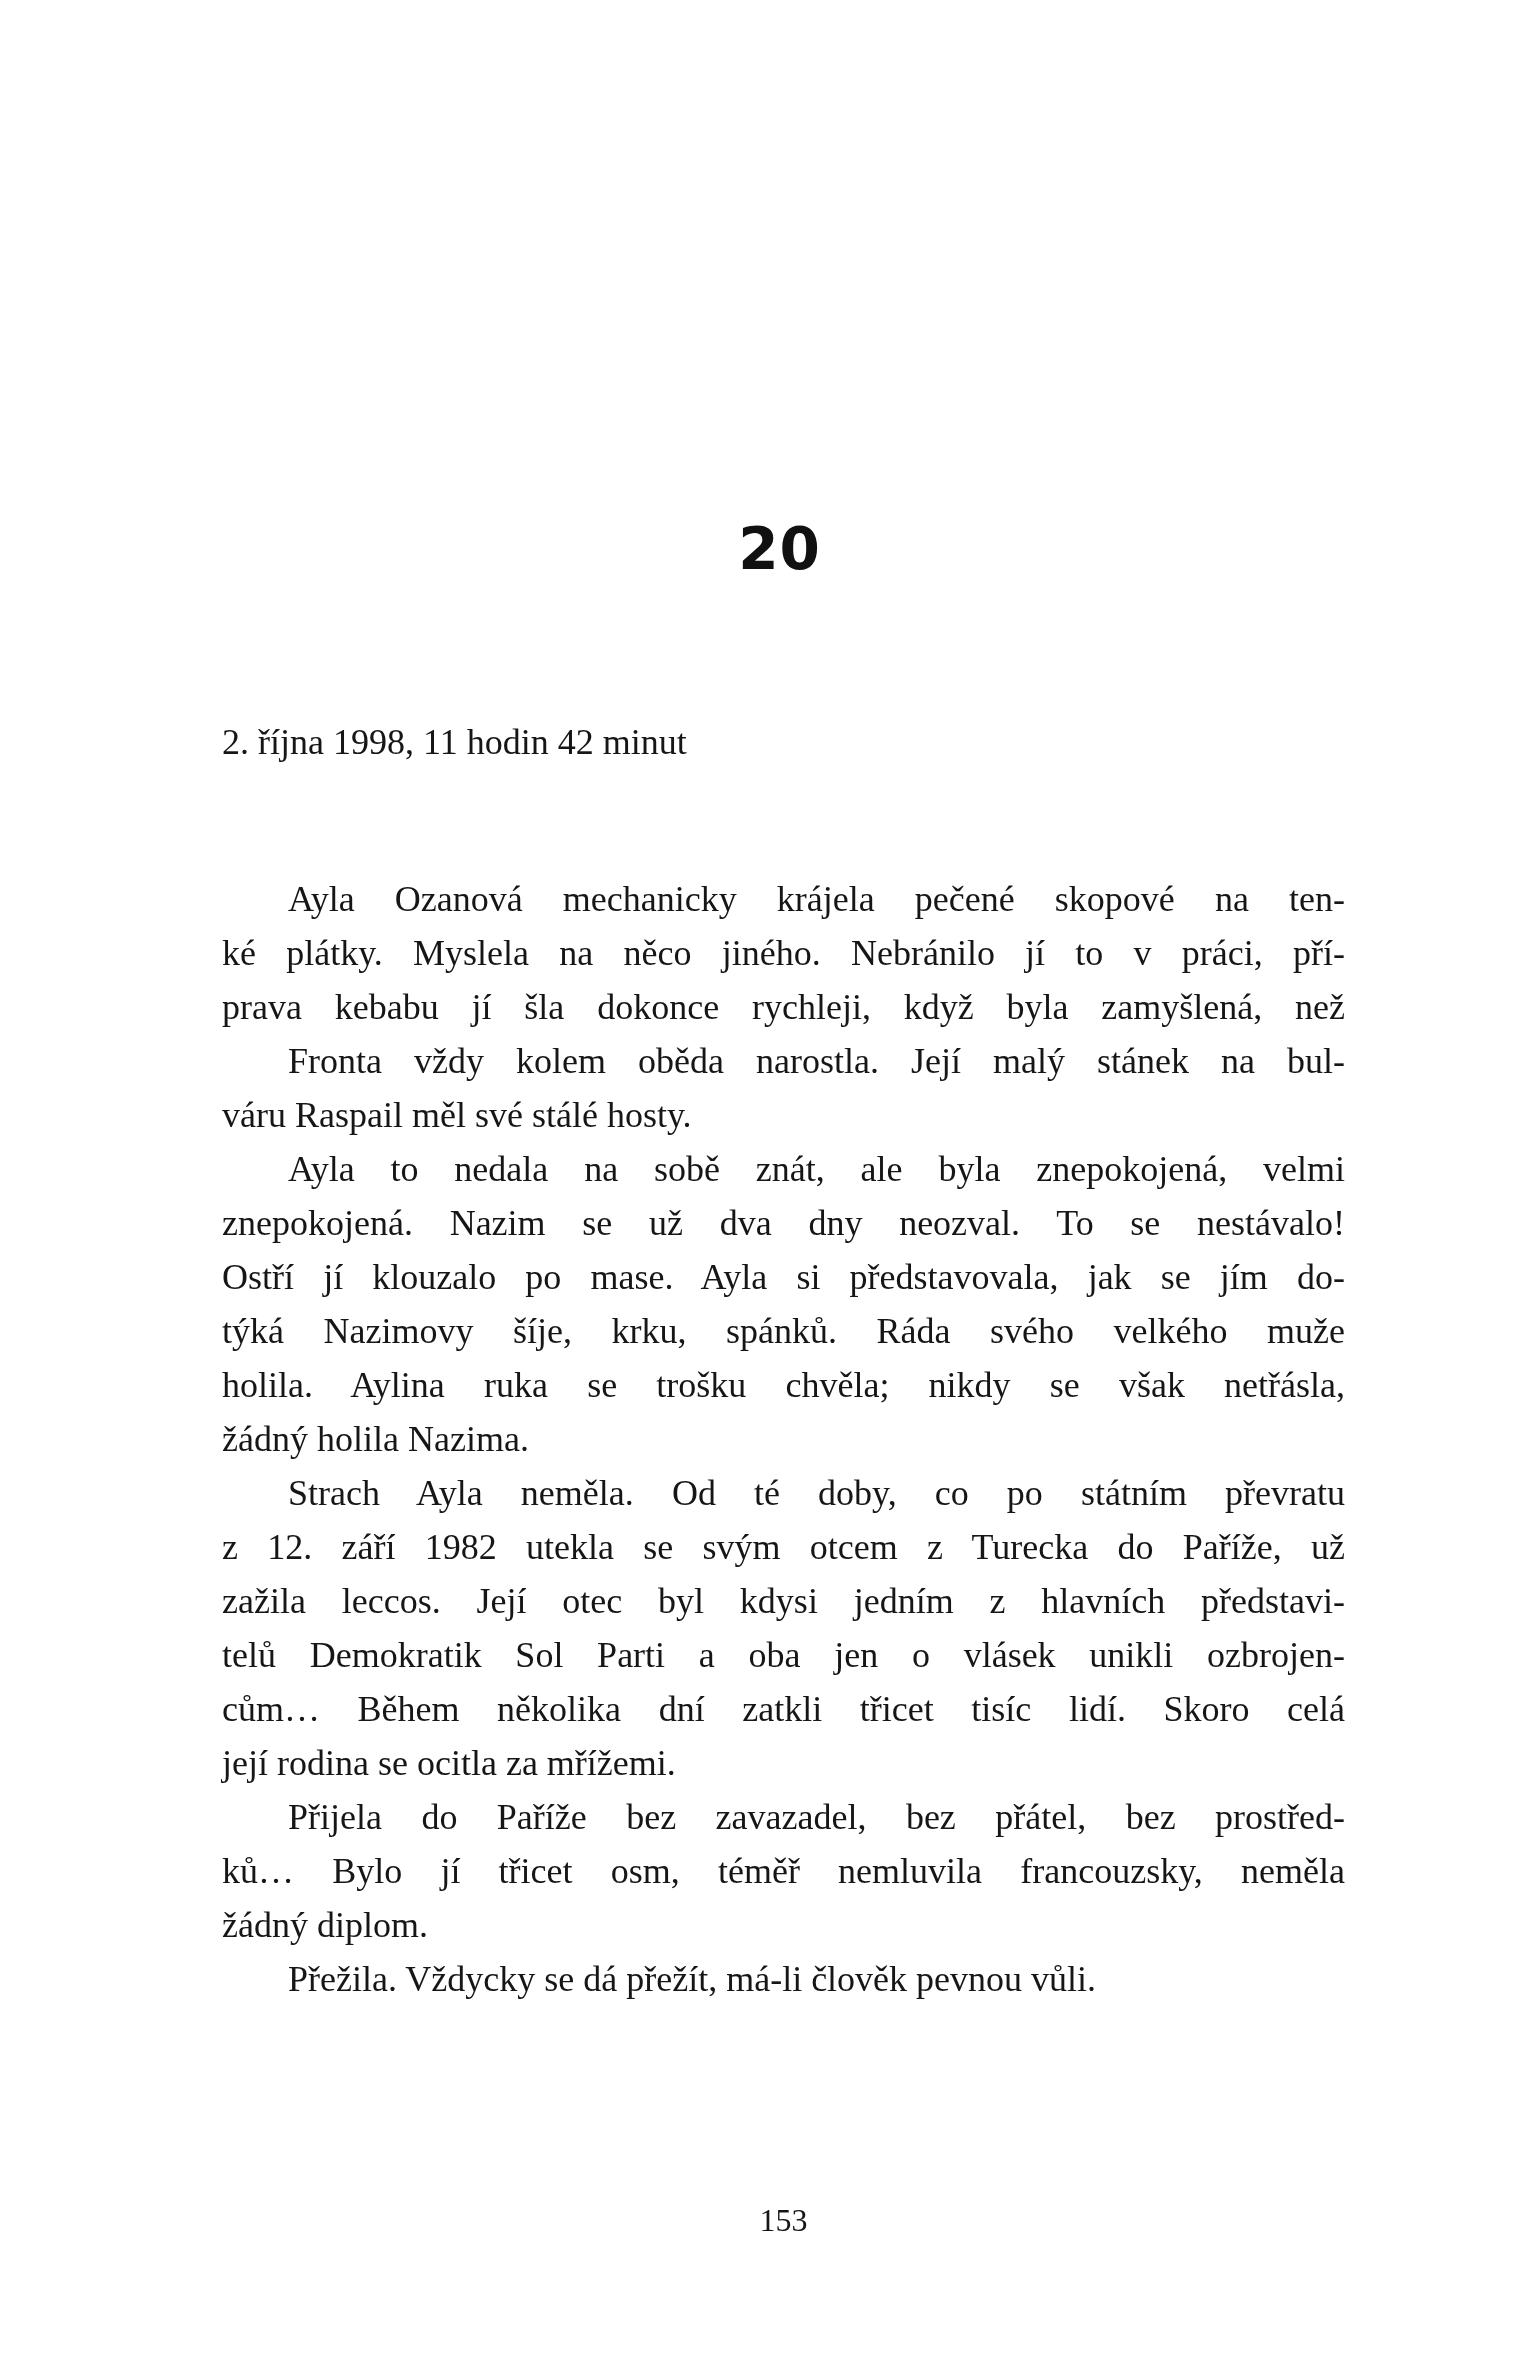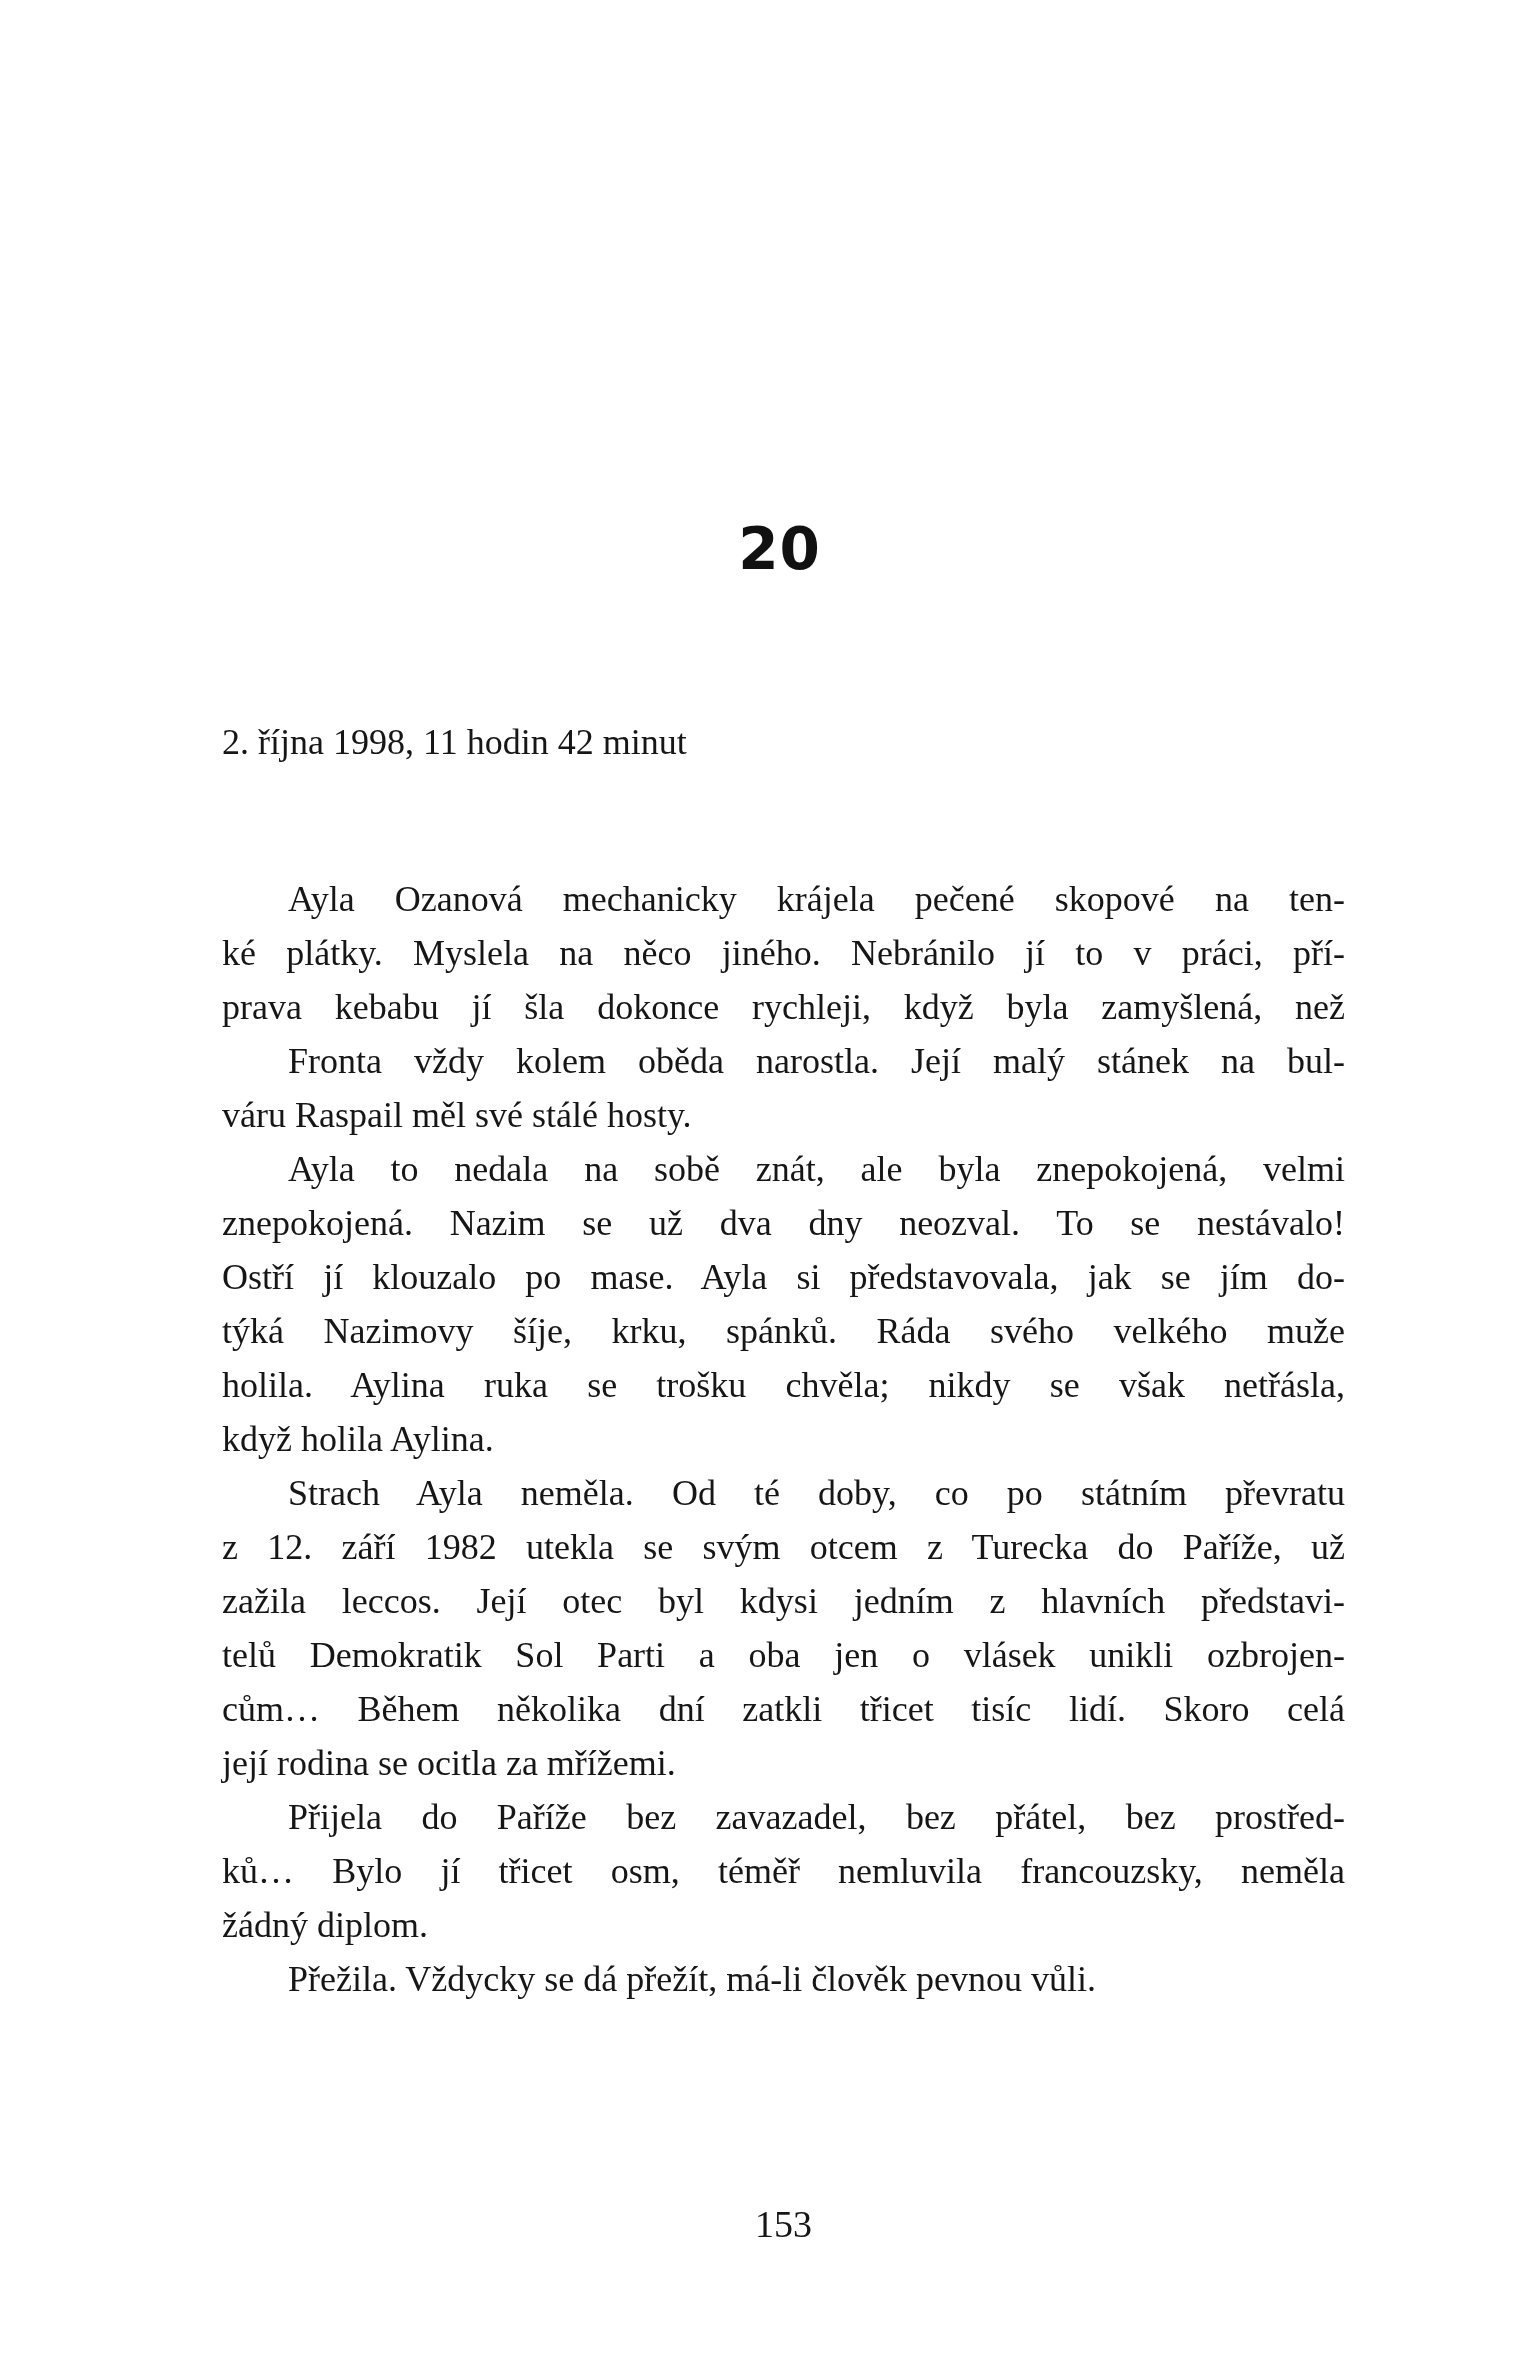--- a/index.html
+++ b/index.html
@@ -62,21 +62,21 @@
   }
   .line.first {
     text-indent: 66px;
   }
   .page-number {
     position: absolute;
     top: 2202px;
     left: 222px;
     width: 1123px;
     text-align: center;
-    font-size: 38px;
+    font-size: 32px;
   }
 </style>
 </head>
 <body>
 
 <div class="book-page">
   <div class="chapter-number">20</div>
 
   <div class="dateline">2. října 1998, 11 hodin 42 minut</div>
 
@@ -89,21 +89,21 @@
       <div class="paragraph">
         <div class="line first">Fronta vždy kolem oběda narostla. Její malý stánek na bul-</div>
         <div class="line last">váru Raspail měl své stálé hosty.</div>
       </div>
       <div class="paragraph">
         <div class="line first">Ayla to nedala na sobě znát, ale byla znepokojená, velmi</div>
         <div class="line">znepokojená. Nazim se už dva dny neozval. To se nestávalo!</div>
         <div class="line">Ostří jí klouzalo po mase. Ayla si představovala, jak se jím do-</div>
         <div class="line">týká Nazimovy šíje, krku, spánků. Ráda svého velkého muže</div>
         <div class="line">holila. Aylina ruka se trošku chvěla; nikdy se však netřásla,</div>
-        <div class="line last">když holila Aylina.</div>
+        <div class="line last">žádný holila Nazima.</div>
       </div>
       <div class="paragraph">
         <div class="line first">Strach Ayla neměla. Od té doby, co po státním převratu</div>
         <div class="line">z 12. září 1982 utekla se svým otcem z Turecka do Paříže, už</div>
         <div class="line">zažila leccos. Její otec byl kdysi jedním z hlavních představi-</div>
         <div class="line">telů Demokratik Sol Parti a oba jen o vlásek unikli ozbrojen-</div>
         <div class="line">cům… Během několika dní zatkli třicet tisíc lidí. Skoro celá</div>
         <div class="line last">její rodina se ocitla za mřížemi.</div>
       </div>
       <div class="paragraph">

